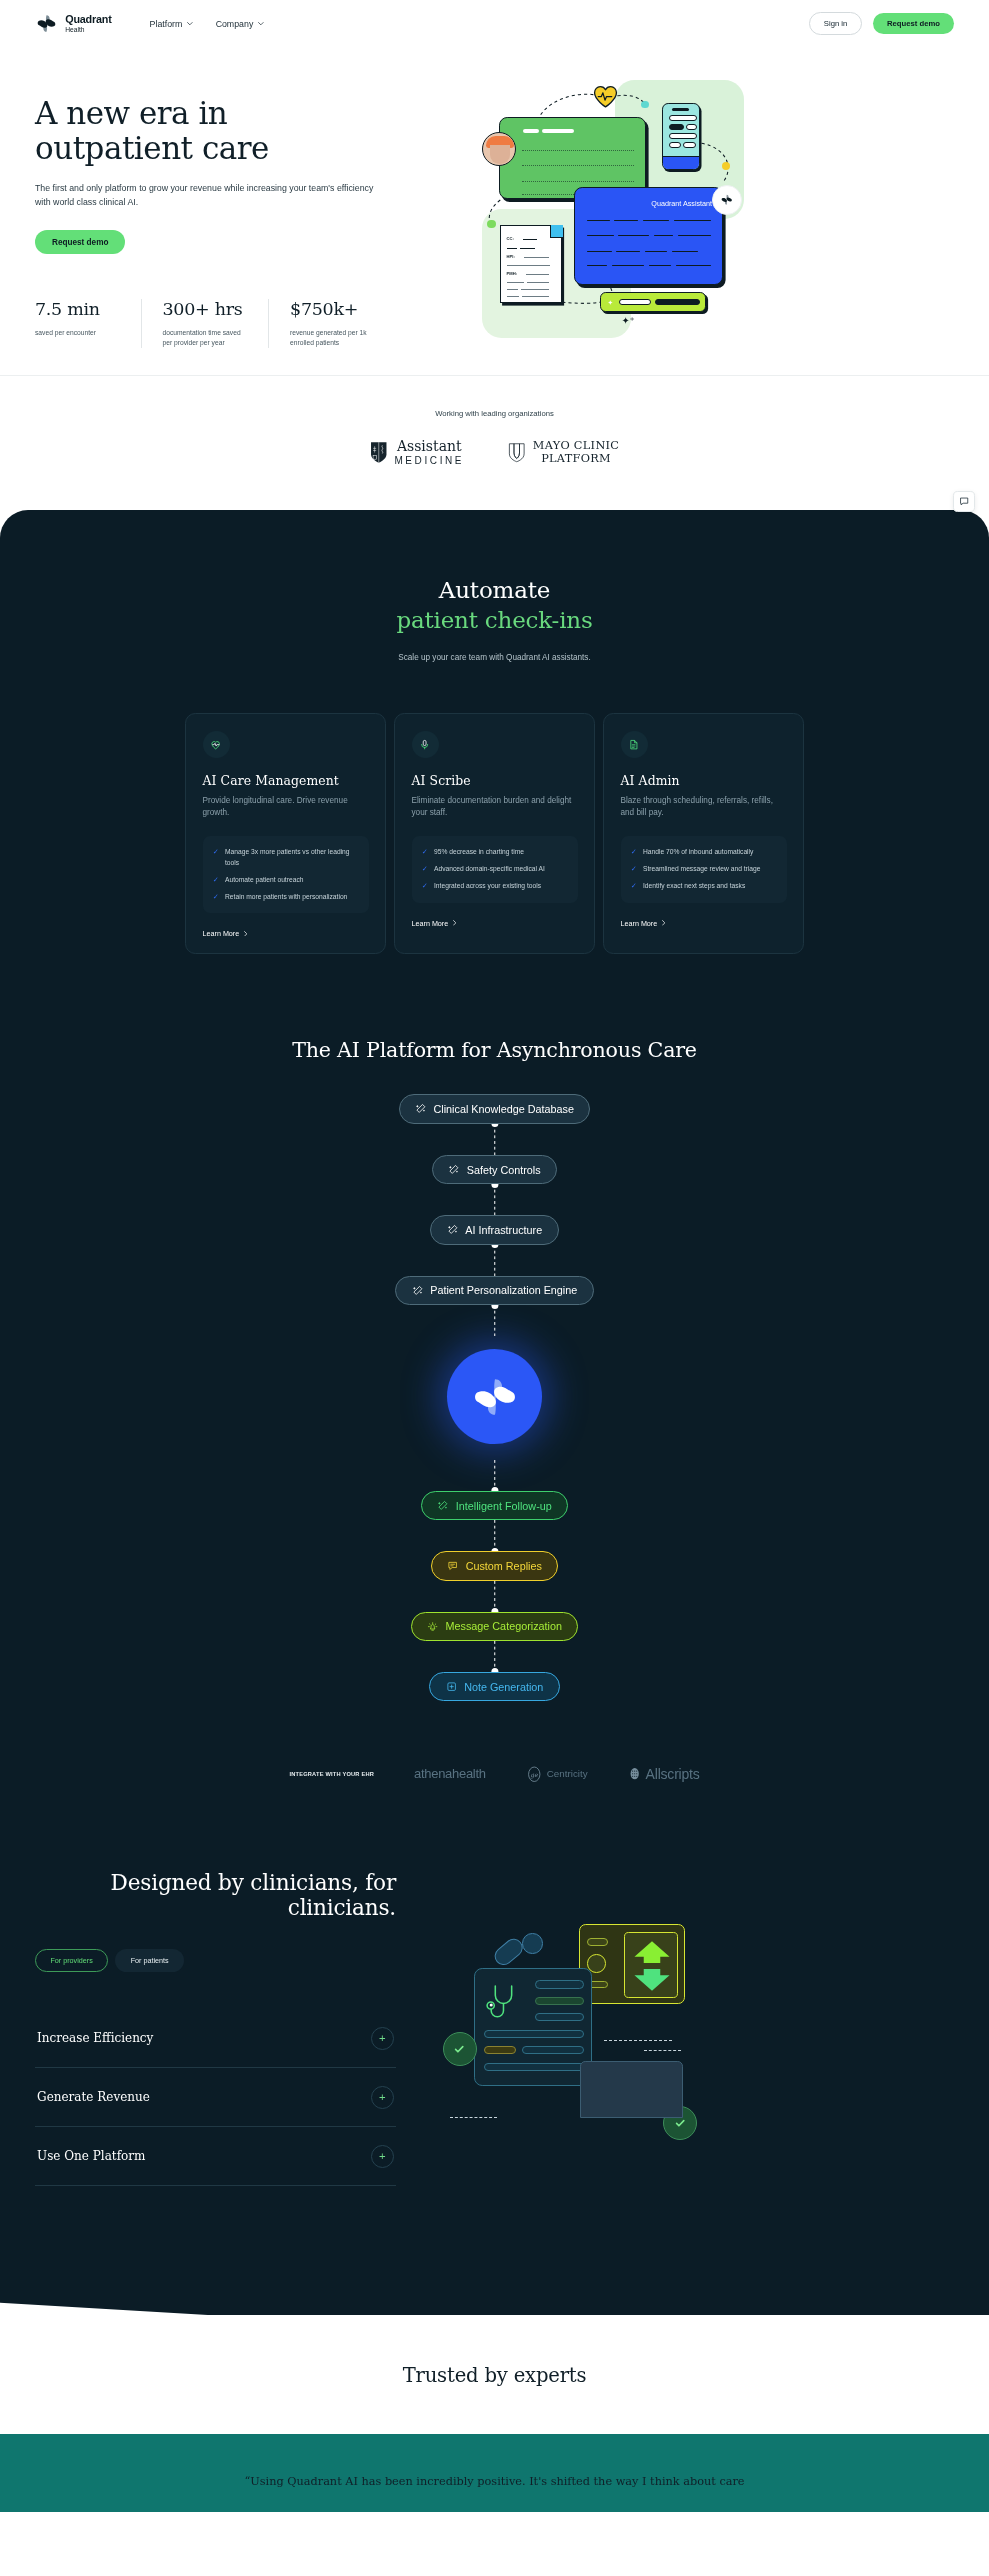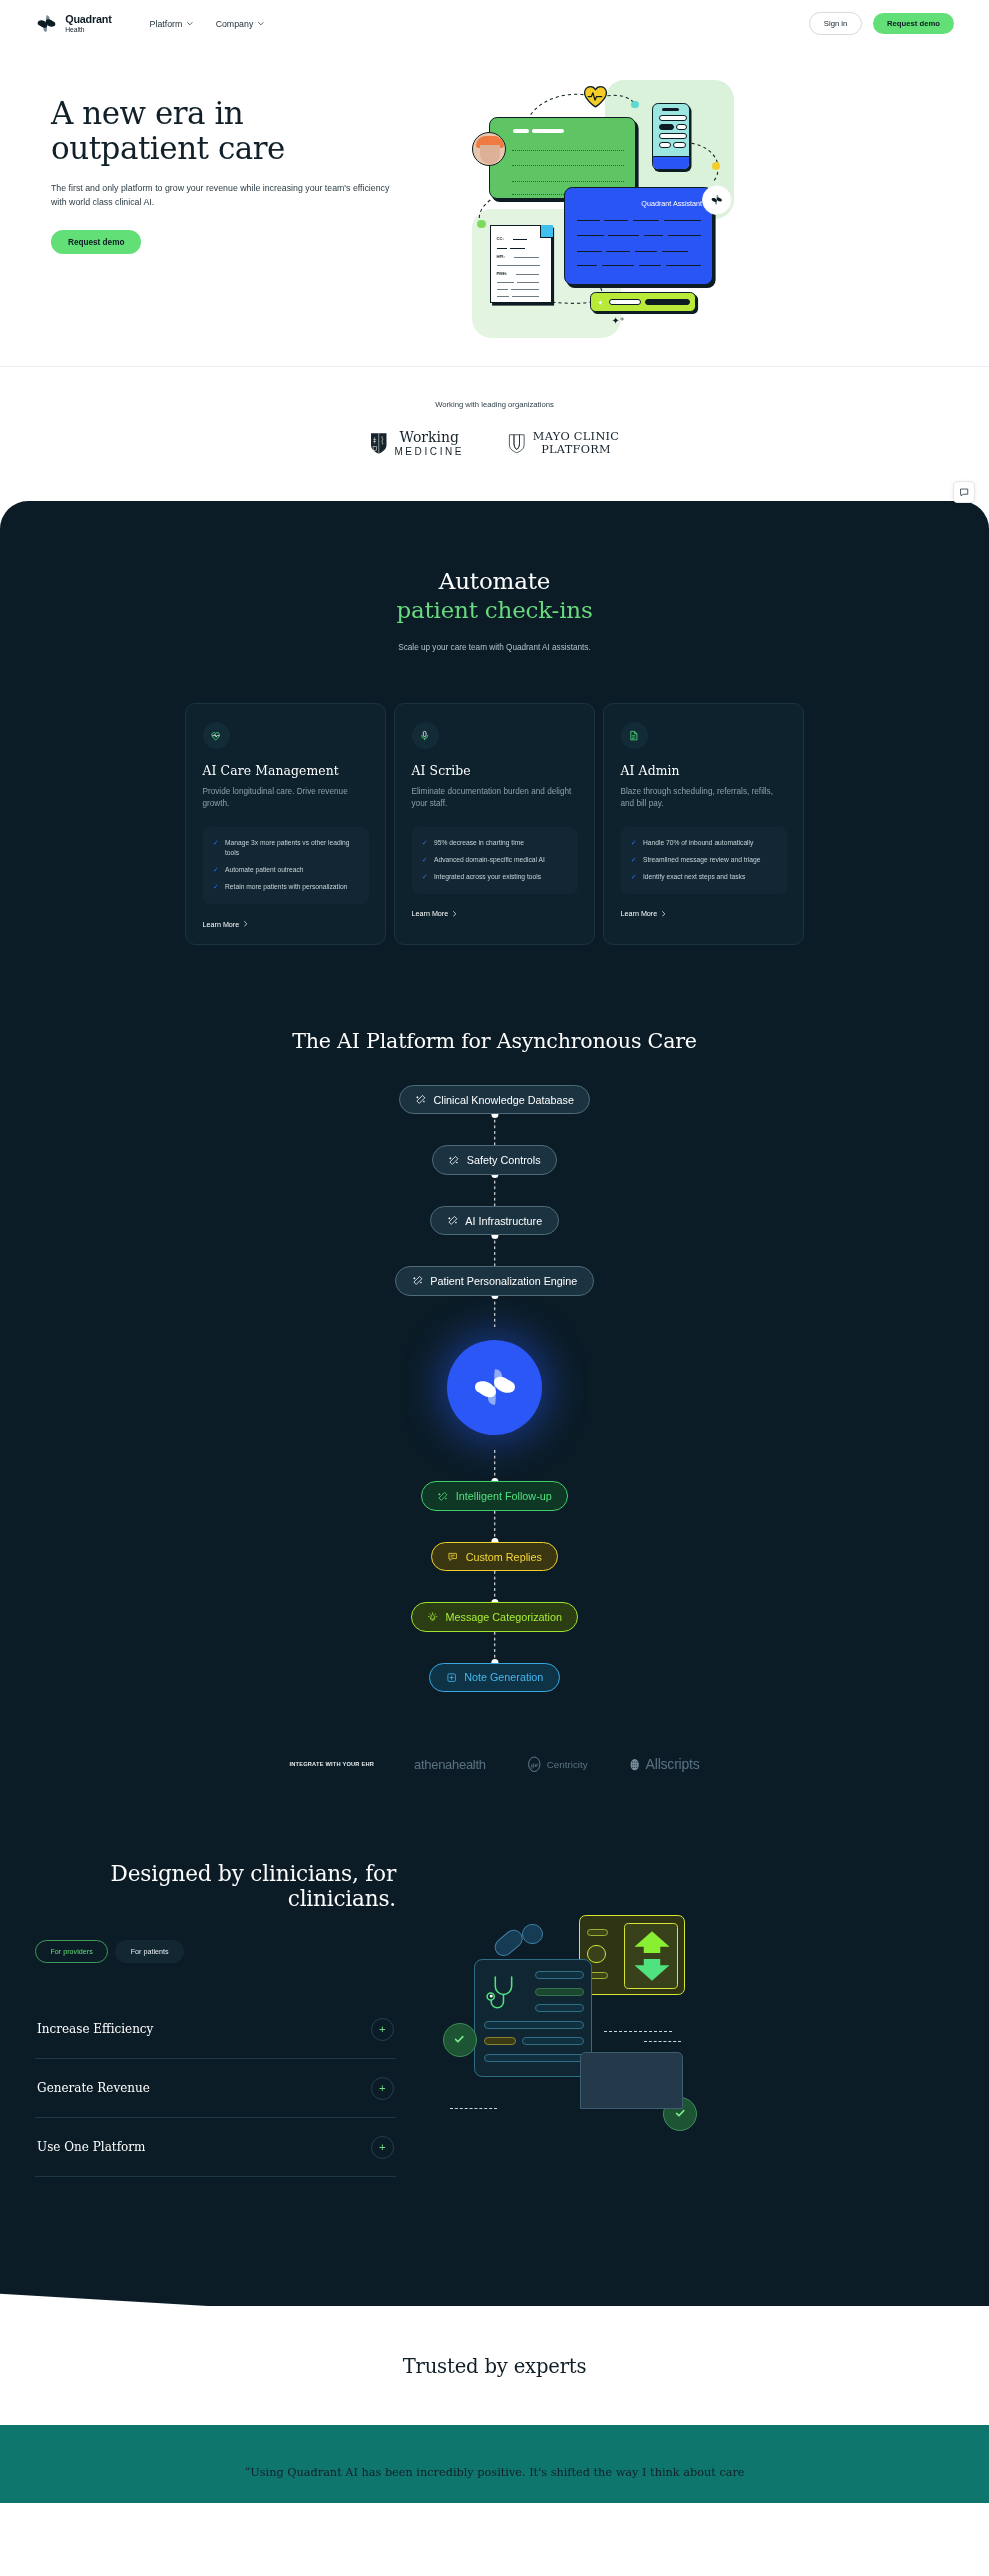--- a/index.html
+++ b/index.html
@@ -35,21 +35,21 @@
     padding:5.7px 13.4px; font-size:7.7px; background:#fff; color:#10212b;
     cursor:pointer;
   }
   .btn-green {
     background:#63df78; border:none; border-radius:515px;
     padding:6.2px 14px; font-size:7.7px; font-weight:bold; color:#0d1b22;
     cursor:pointer;
   }
 
   
-  .hero { display:flex; padding:24px 35px 0 51px; gap:6px; }
+  .hero { display:flex; padding:24px 35px 0 35px; gap:32px; }
   .hero-left { width:381px; padding-top:25px; }
   .hero-h1 {
     font-size:31px; line-height:1.12; letter-spacing:-0.5px;
     color:#101f28; font-weight:normal;
   }
   .hero-sub {
     margin-top:15.5px; font-size:8.8px; line-height:1.62; color:#2a3b44;
     max-width:340px;
   }
   .hero-cta { margin-top:20.6px; display:inline-block; }
@@ -294,20 +294,34 @@
   <div class="hero-left">
     <h1 class="hero-h1 serif">
       <span>A new era in</span><br>
       <span>outpatient care</span>
     </h1>
     <p class="hero-sub">The first and only platform to grow your revenue while increasing your team's efficiency with world class clinical AI.</p>
     <div class="hero-cta">
       <button class="btn-green-lg">Request demo</button>
     </div>
 
+    <div class="stats">
+      <div class="stat">
+        <div class="stat-val serif">7.5 min</div>
+        <div class="stat-lbl">saved per encounter</div>
+      </div>
+      <div class="stat">
+        <div class="stat-val serif">300+ hrs</div>
+        <div class="stat-lbl">documentation time saved per provider per year</div>
+      </div>
+      <div class="stat">
+        <div class="stat-val serif">$750k+</div>
+        <div class="stat-lbl">revenue generated per 1k enrolled patients</div>
+      </div>
+    </div>
   </div>
 
   <div class="hero-right">
     <div class="illus">
       <div class="il-bg1"></div>
       <div class="il-bg2"></div>
 
       <svg width="289" height="258" style="position:absolute;left:0;top:0" viewBox="0 0 560 500">
         <path d="M150 95 C175 45 245 40 268 48" stroke="#0d1b22" stroke-width="2" fill="none" stroke-dasharray="6 6"></path>
         <path d="M305 48 C340 44 350 56 358 62" stroke="#0d1b22" stroke-width="2" fill="none" stroke-dasharray="6 6"></path>
@@ -416,21 +430,21 @@
   <div class="orgs-row">
     <div class="org org-stanford">
       <svg class="shield" viewBox="0 0 34 44">
         <path d="M2 2h30v24c0 10-15 16-15 16S2 36 2 26V2z" fill="#16242c"></path>
         <path d="M17 2v40" stroke="#fff" stroke-width="1"></path>
         <path d="M9 10v12M6 14h6M6 18h6" stroke="#fff" stroke-width="1"></path>
         <path d="M24 8c-3 3 3 5 0 8s3 5 0 8" stroke="#fff" stroke-width="1.2" fill="none"></path>
         <rect x="6" y="28" width="7" height="7" fill="none" stroke="#fff" stroke-width="1"></rect>
       </svg>
       <span>
-        <div class="t1">Working</div>
+        <div class="t1">Assistant</div>
         <div class="t2">MEDICINE</div>
       </span>
     </div>
     <div class="org org-mayo">
       <svg class="shield" viewBox="0 0 38 44">
         <path d="M3 3h10v20c0 8 6 12 6 12s6-4 6-12V3h10v22c0 12-16 17-16 17S3 37 3 25V3z" fill="none" stroke="#16242c" stroke-width="1.6"></path>
         <path d="M13 3h12v20c0 8-6 12-6 12s-6-4-6-12V3z" fill="none" stroke="#16242c" stroke-width="1.6"></path>
       </svg>
       <span>
         <div class="m1">MAYO CLINIC</div>

